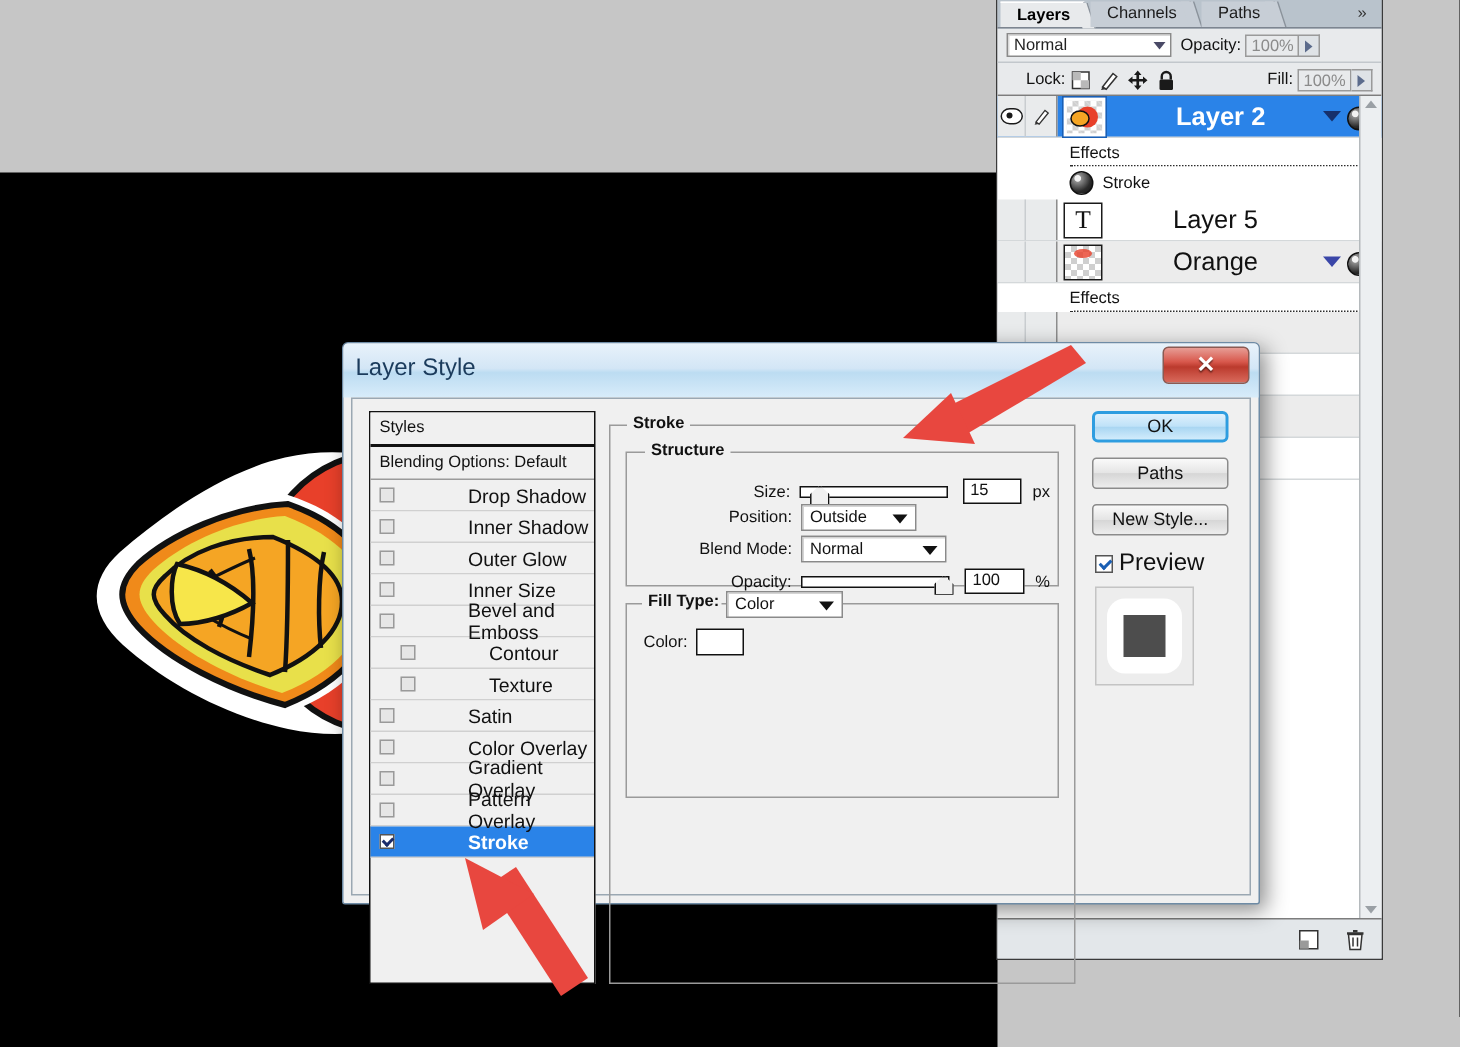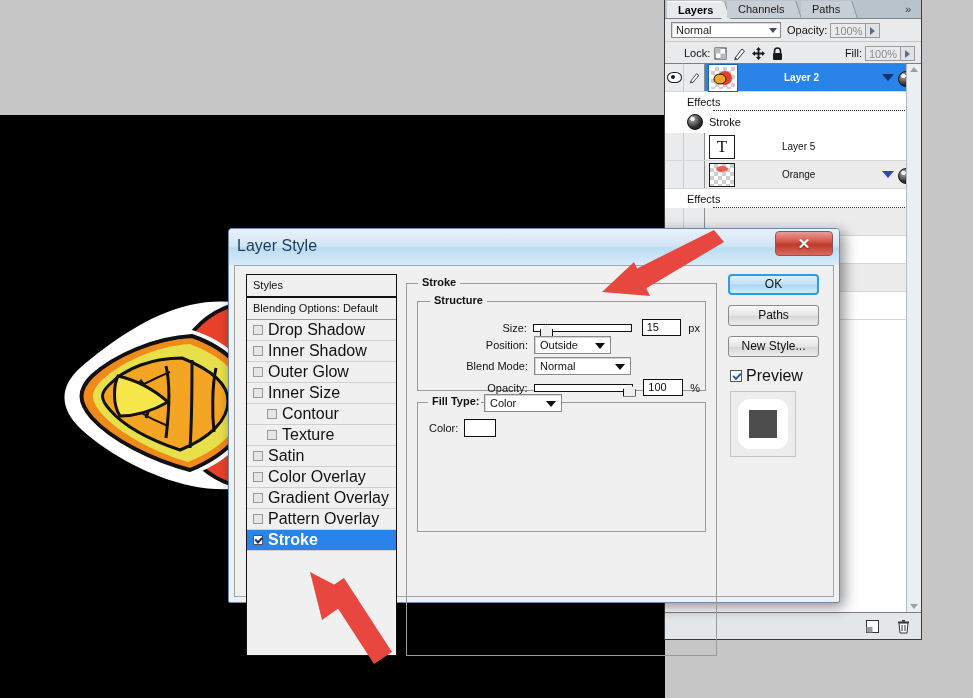--- a/index.html
+++ b/index.html
@@ -73,29 +73,29 @@
   .eye-cell{width:18px;height:27px;border-right:1px solid #c9cdd0;display:flex;align-items:center;justify-content:center;background:#e9ebec;}
   .link-cell{width:20px;height:27px;border-right:1px solid #8d8d8d;display:flex;align-items:center;justify-content:center;background:#e9ebec;}
   .eye{width:13px;height:9px;border-radius:50%/60%;border:1.5px solid #1a1a1a;position:relative;background:#fff;}
   .eye::after{content:"";position:absolute;left:3.5px;top:1.5px;width:4px;height:4px;border-radius:50%;background:#1a1a1a;}
   .thumb{width:24px;height:22px;border:1px solid #1a1a1a;margin-left:4px;flex:0 0 auto;
     background-image:
       linear-gradient(45deg,#cfcfcf 25%,transparent 25%,transparent 75%,#cfcfcf 75%),
       linear-gradient(45deg,#cfcfcf 25%,transparent 25%,transparent 75%,#cfcfcf 75%);
     background-size:8px 8px;background-position:0 0,4px 4px;background-color:#fff;position:relative;overflow:hidden;}
   .thumb.selt{border:2px solid #fff;outline:1px solid #1a5fb4;}
-  .lname{margin-left:7px;font-size:10px;color:#111;white-space:nowrap;padding-left:40px;}
+  .lname{margin-left:7px;font-size:17px;color:#111;white-space:nowrap;padding-left:40px;}
   .lrow.sel .lname{color:#fff;font-weight:bold;}
   .fx-tri{position:absolute;right:27px;top:10px;width:0;height:0;
     border-left:6px solid transparent;border-right:6px solid transparent;border-top:7px solid #3a46a8;}
   .lrow.sel .fx-tri{border-top-color:#16306b;}
   .fx-ball{position:absolute;right:7px;top:7px;width:14px;height:14px;border-radius:50%;
     background:radial-gradient(circle at 32% 28%,#f2f2f2 0 14%,#8e8e8e 18%,#2b2b2b 62%,#111 100%);
     border:1px solid #111;}
-  .sub-row{display:flex;align-items:center;height:19px;background:#fff;padding-left:22px;position:relative;}
+  .sub-row{display:flex;align-items:center;height:19px;background:#fff;padding-left:48px;position:relative;}
   .sub-row .lbl{font-size:11px;color:#111;}
   .dotline{position:absolute;left:48px;right:6px;bottom:0;border-bottom:1px dotted #2b2b2b;}
   .fx-small{width:14px;height:14px;border-radius:50%;margin-right:6px;
     background:radial-gradient(circle at 32% 28%,#f2f2f2 0 14%,#8e8e8e 18%,#2b2b2b 62%,#111 100%);
     border:1px solid #111;flex:0 0 auto;}
   .t-thumb{width:24px;height:22px;border:1px solid #1a1a1a;margin-left:4px;background:#fff;
     font-family:"Liberation Serif",serif;font-size:17px;line-height:21px;text-align:center;color:#111;flex:0 0 auto;}
 
   #panel-footer{position:absolute;left:0;right:0;bottom:0;height:26px;background:#e3e7ea;
     border-top:1px solid #7d7d7d;display:flex;align-items:center;justify-content:flex-end;padding-right:10px;gap:16px;}
@@ -120,21 +120,21 @@
     border:1px solid #9aa7b2;box-sizing:border-box;}
 
   
   #styles-list{position:absolute;left:11px;top:8px;width:151px;height:382px;
     background:#f0f0f0;border:1px solid #111;box-sizing:border-box;}
   .sl-head{height:21px;line-height:20px;padding-left:6px;font-size:11px;color:#111;
     border-bottom:2px solid #111;background:#f0f0f0;}
   .sl-blend{height:21px;line-height:20px;padding-left:6px;font-size:11px;color:#111;
     border-bottom:1px solid #9a9a9a;background:#f0f0f0;}
   .sl-item{height:20px;display:flex;align-items:center;padding-left:6px;
-    border-bottom:1px solid #d0d0d0;font-size:16px;color:#111;background:#f0f0f0;}
+    border-bottom:1px solid #d0d0d0;font-size:13px;color:#111;background:#f0f0f0;gap:44px;}
   .sl-item.indent{padding-left:20px;}
   .sl-item.sel{background:#2a83e8;color:#fff;font-weight:bold;}
   .cbx{width:10px;height:10px;border:1px solid #9a9a9a;background:#e6e6e6;margin-right:5px;
     flex:0 0 auto;box-sizing:border-box;position:relative;}
   .cbx.on{background:#fff;border-color:#555;}
   .cbx.on::after{content:"";position:absolute;left:1px;top:1px;width:5px;height:2.5px;
     border-left:2px solid #1a2c6b;border-bottom:2px solid #1a2c6b;transform:rotate(-45deg);}
 
   
   #center-pane{position:absolute;left:171px;top:8px;width:311px;height:382px;}
@@ -402,20 +402,24 @@
         <span>Inner Shadow</span>
         </div>
       <div class="sl-item">
         <span class="cbx"></span>
         <span>Outer Glow</span>
         </div>
       <div class="sl-item">
         <span class="cbx"></span>
         <span>Inner Size</span>
         </div>
+      <div class="sl-item">
+        <span class="cbx"></span>
+        <span>Bevel and Emboss</span>
+        </div>
       <div class="sl-item indent">
         <span class="cbx"></span>
         <span>Contour</span>
         </div>
       <div class="sl-item indent">
         <span class="cbx"></span>
         <span>Texture</span>
         </div>
       <div class="sl-item">
         <span class="cbx"></span>

